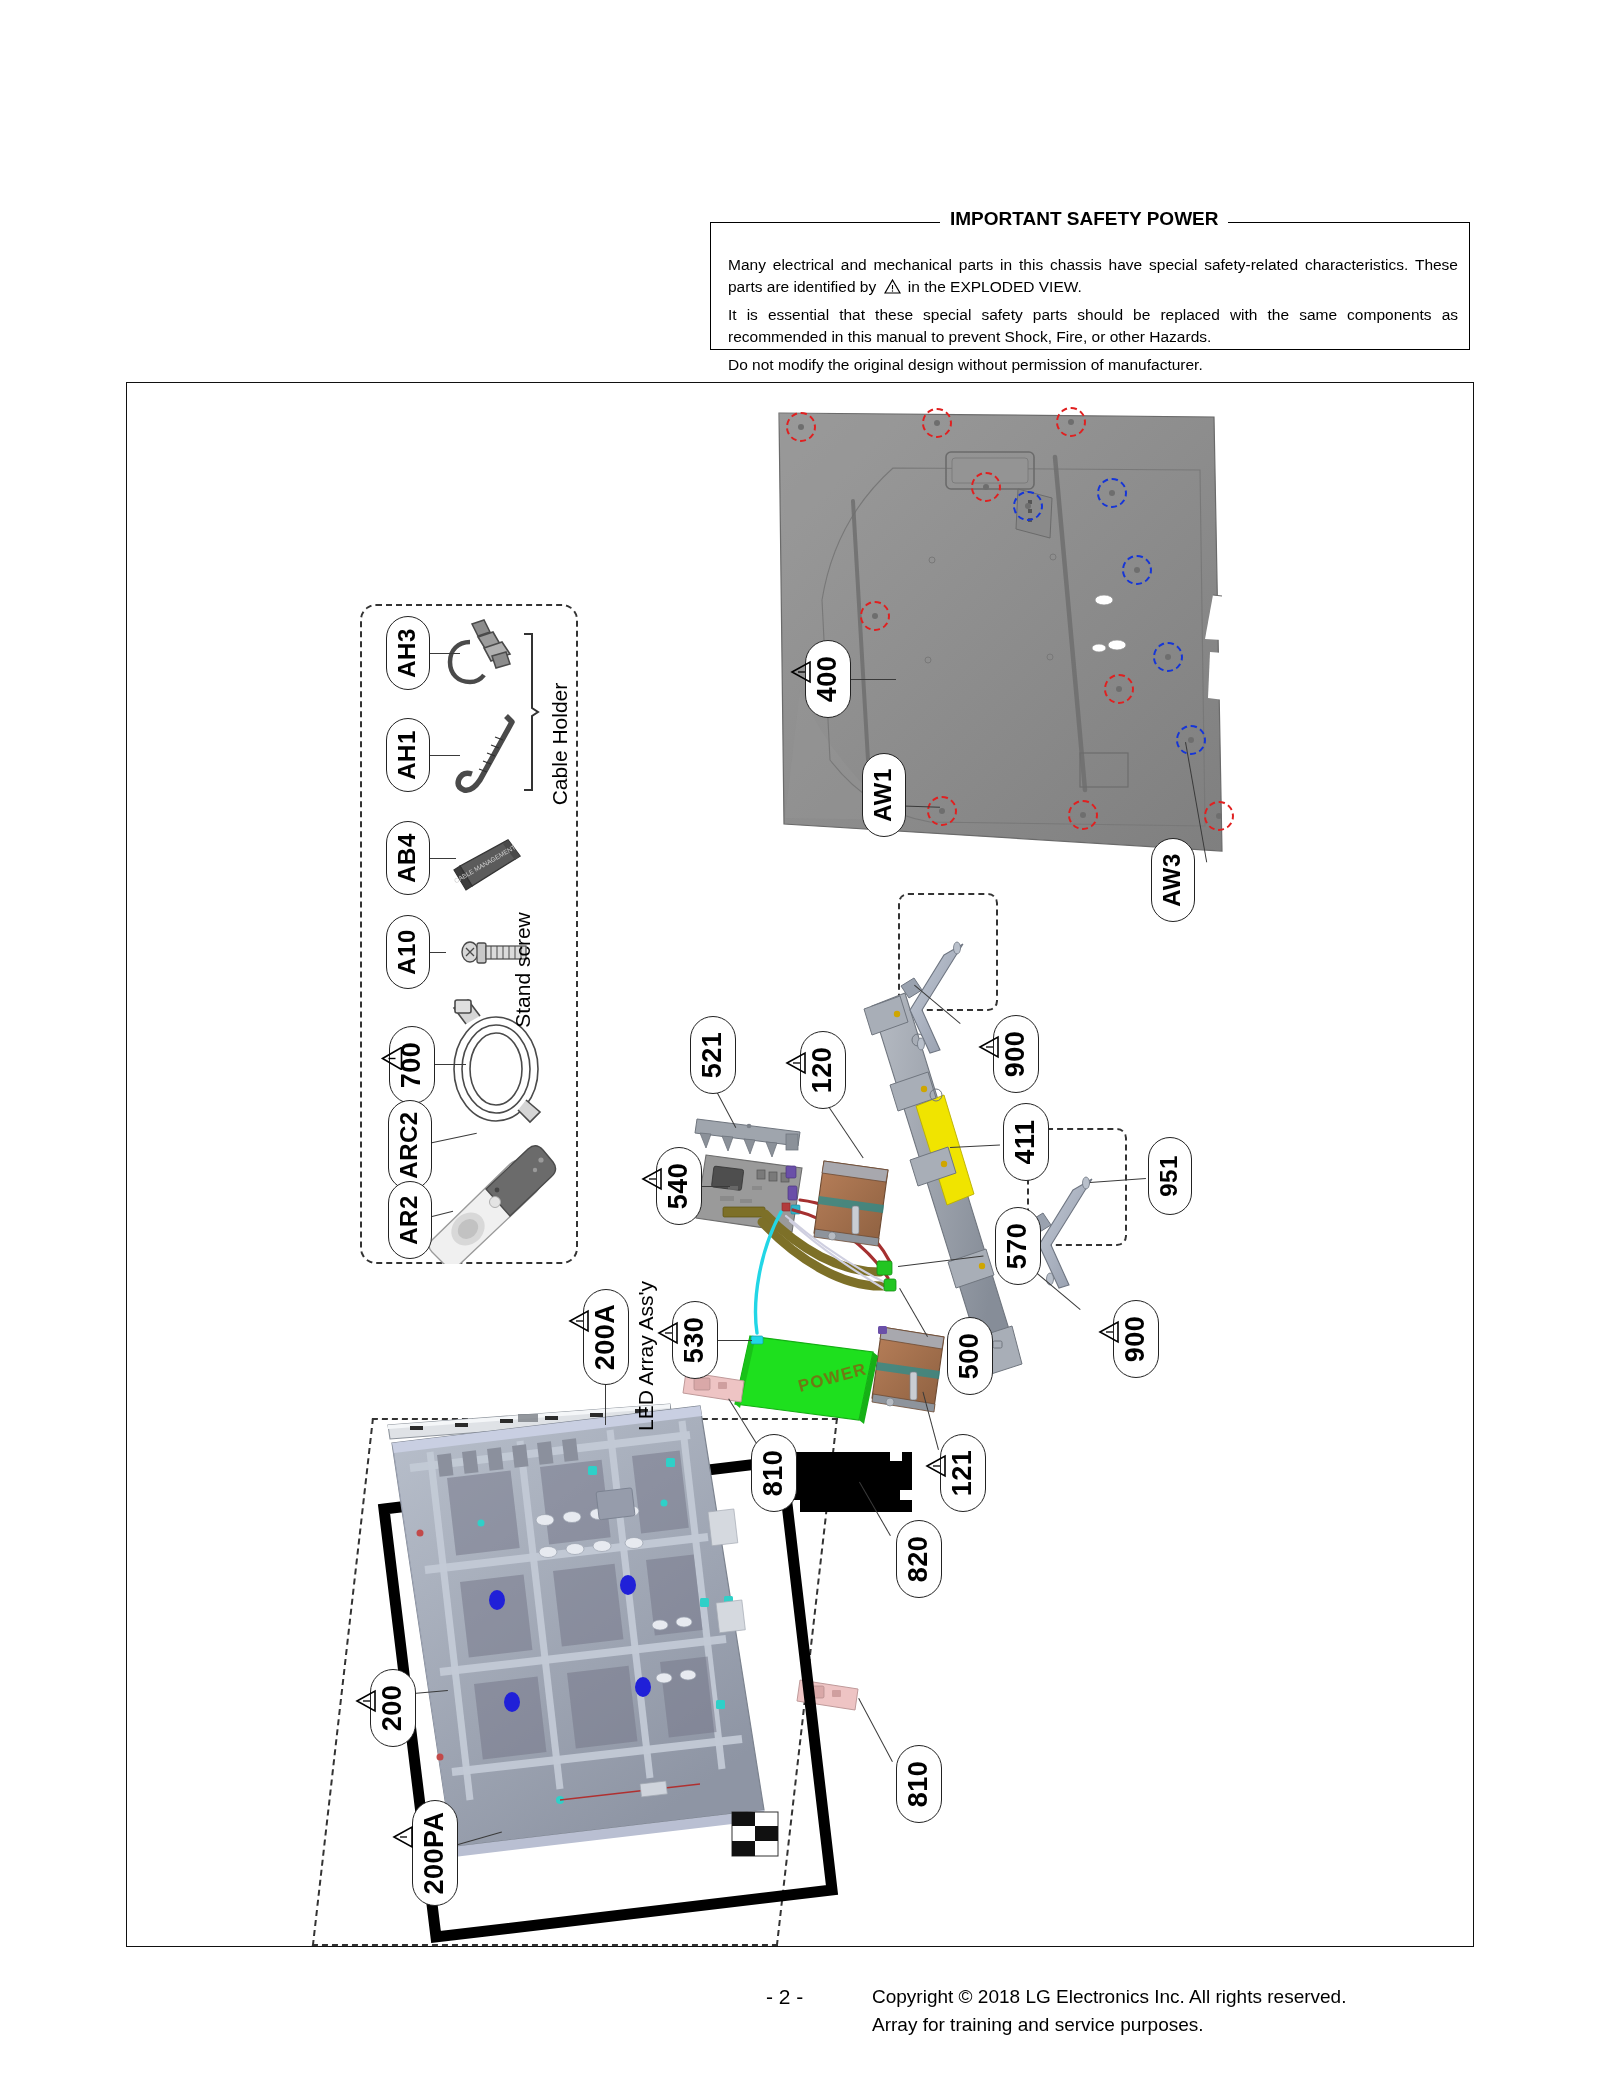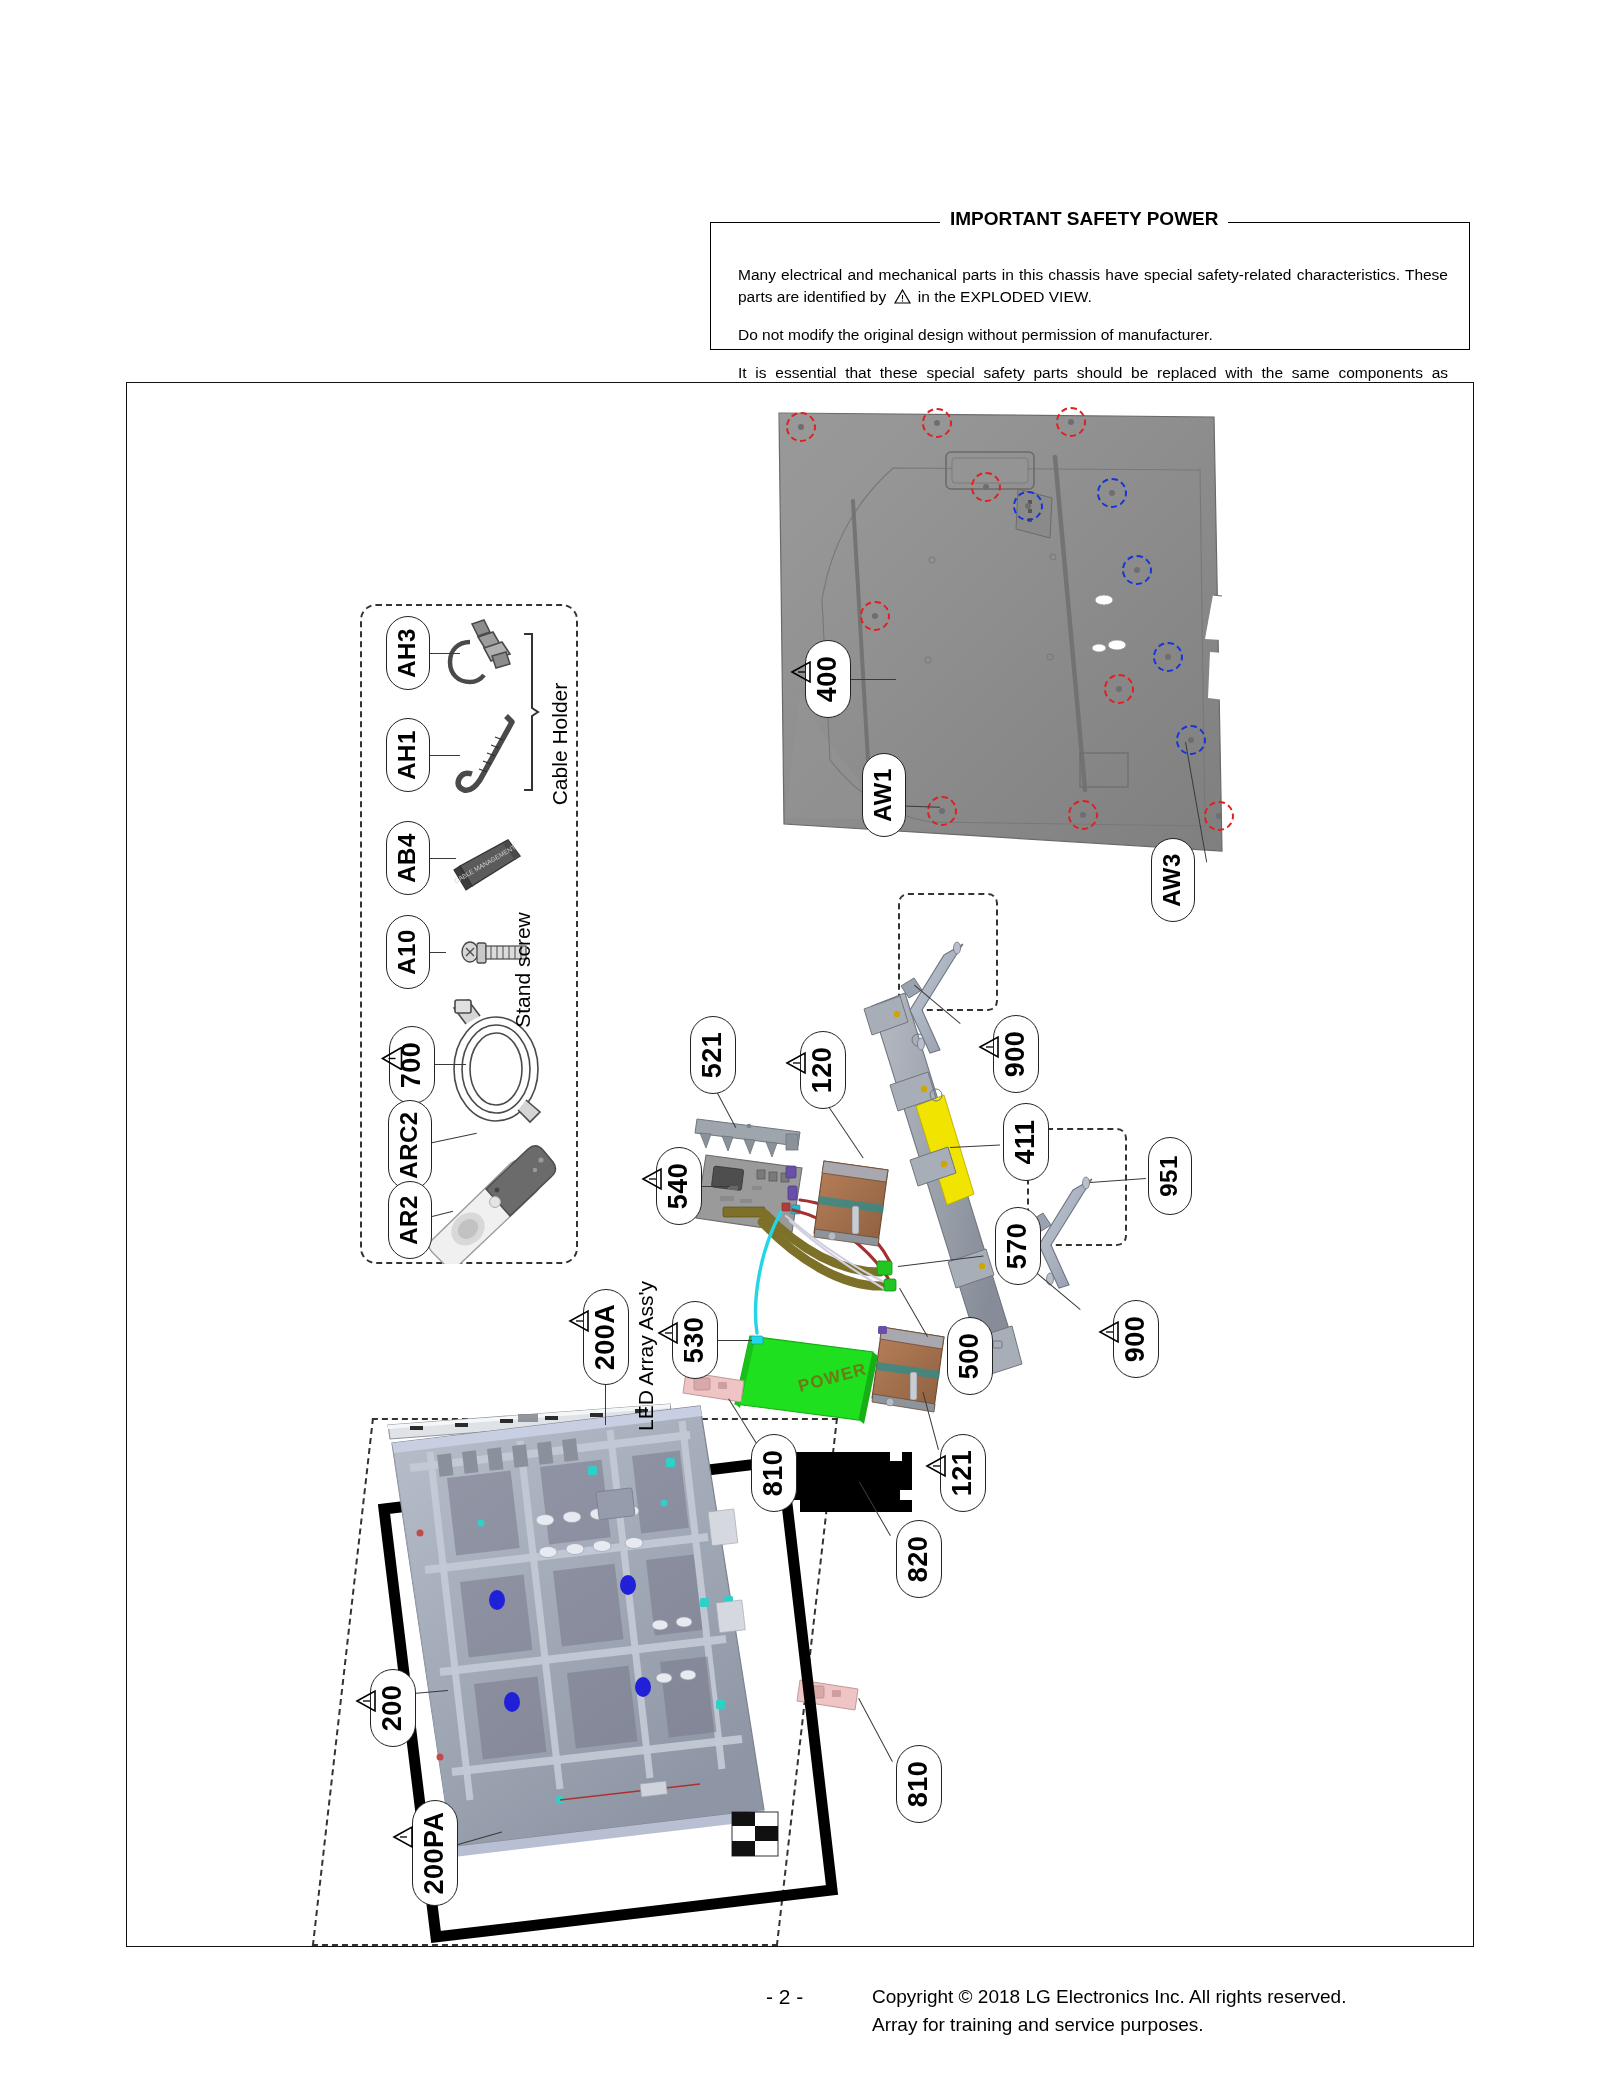--- a/index.html
+++ b/index.html
@@ -21,21 +21,21 @@
     border:1.6px solid #000;box-sizing:border-box;
   }
   #safety-legend{
     position:absolute;left:940px;top:208px;background:#fff;padding:0 10px;
     font-size:19px;font-weight:bold;white-space:nowrap;
   }
   #safety-body{
     position:absolute;left:722px;top:248px;width:742px;
     font-size:15.5px;line-height:1.42;text-align:justify;
   }
-  #safety-body p{margin:16px;}
+  #safety-body p{margin:6px;}
   .tri-inline{display:inline-block;vertical-align:-2px;margin:0 3px;}
 
   
   #diagram-frame{
     position:absolute;left:126px;top:382px;width:1348px;height:1565px;
     border:1.4px solid #111;box-sizing:border-box;background:#fff;
   }
 
   
   #footer{position:absolute;left:0;top:1985px;width:1600px;}
@@ -93,22 +93,22 @@
   <div id="safety-body">
     <p>
       <span>Many electrical and mechanical parts in this chassis have special safety-related characteristics. These parts are identified by</span>
       <svg class="tri-inline" width="17" height="15" viewBox="0 0 17 15">
         <path d="M8.5 1 L16 14 L1 14 Z" fill="none" stroke="#000" stroke-width="1.2"></path>
         <line x1="8.5" y1="6" x2="8.5" y2="10.3" stroke="#000" stroke-width="1.1"></line>
         <circle cx="8.5" cy="12" r="0.7" fill="#000"></circle>
       </svg>
       <span>in the EXPLODED VIEW.</span>
     </p>
+    <p>It is essential that these special safety parts should be replaced with the same components as recommended in this manual to prevent Shock, Fire, or other Hazards.</p>
     <p>Do not modify the original design without permission of manufacturer.</p>
-    <p>It is essential that these special safety parts should be replaced with the same components as recommended in this manual to prevent Shock, Fire, or other Hazards.</p>
   </div>
 
   <div id="diagram-frame"></div>
 
   <svg id="art" viewBox="0 0 1600 2084">
     <defs>
       <linearGradient id="gCover" x1="0" y1="0" x2="1" y2="1">
         <stop offset="0%" stop-color="#9b9b9b"></stop>
           <stop offset="100%" stop-color="#7f7f7f"></stop>
       </linearGradient>

